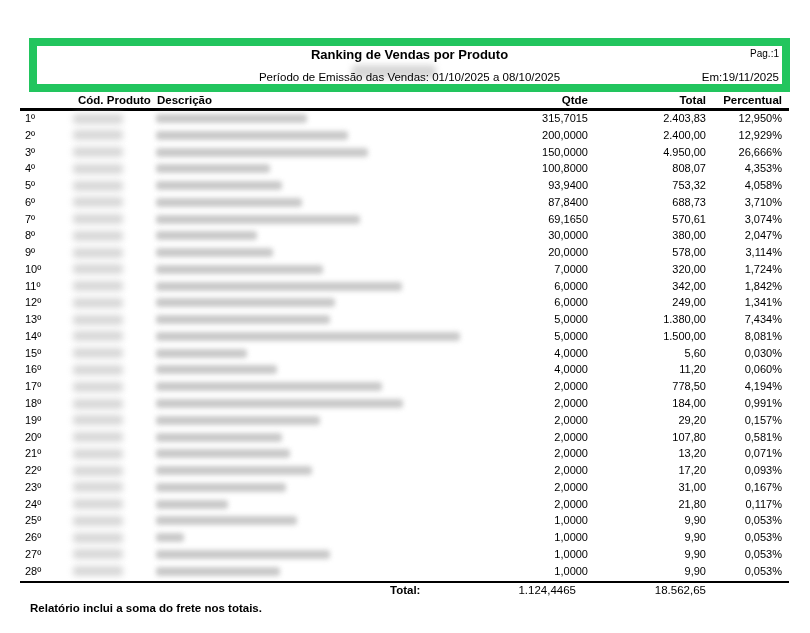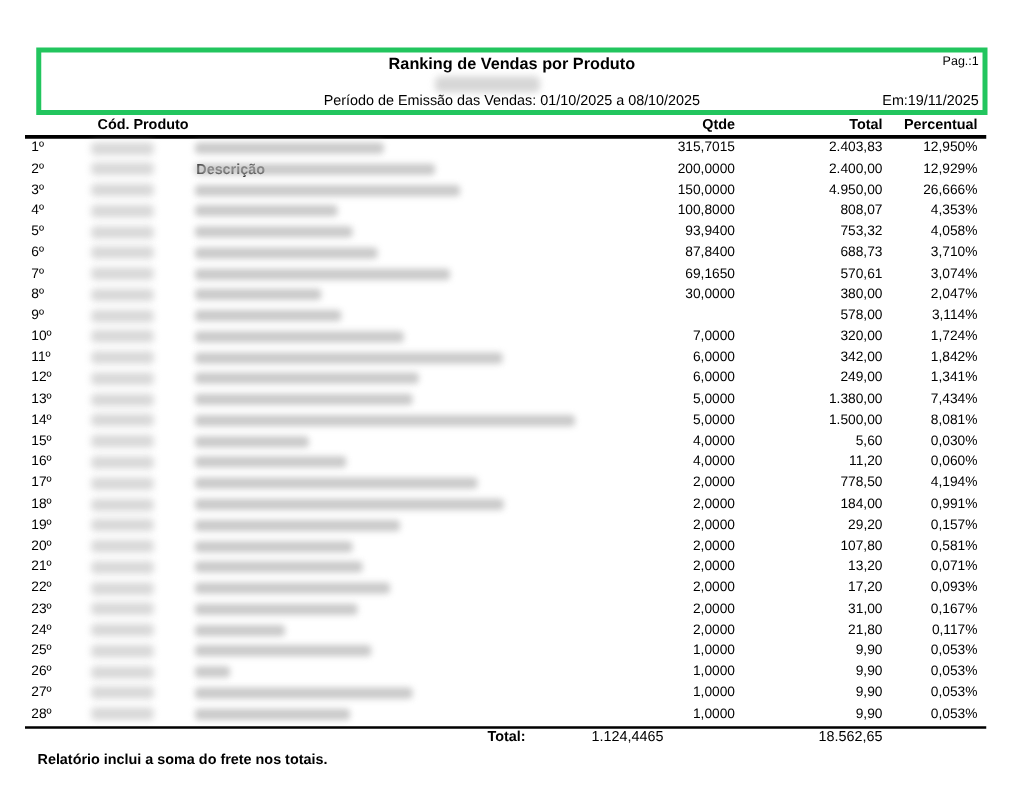--- a/index.html
+++ b/index.html
@@ -5,41 +5,41 @@
   * { margin:0; padding:0; box-sizing:border-box; }
   body {
     width:810px; height:633px; background:#ffffff; color:#000;
     font-family:"Liberation Sans", sans-serif;
   }
   .page { position:relative; width:810px; height:633px; background:#fff; overflow:hidden; }
 
   
   .header-box {
     position:absolute; left:29px; top:38px; width:761px; height:54px;
-    border:4px solid #22c55e; background:#fff;
+    border:8px solid #22c55e; background:#fff;
   }
   .report-title {
     position:absolute; top:1px; left:0; right:0; text-align:center;
     font-size:13px; font-weight:bold;
   }
   .page-label { position:absolute; top:2px; right:3px; font-size:10px; }
   .company-redacted {
     position:absolute; top:19px; left:315px; width:84px; height:13px;
     background:#c9c9c9; border-radius:4px; filter:blur(3px); opacity:.75;
   }
   .period-line {
     position:absolute; bottom:1px; left:0; right:0; text-align:center; font-size:11.5px;
   }
   .emitted-label { position:absolute; bottom:1px; right:3px; font-size:11.5px;margin-top:26px; }
 
   
   .col-headers { position:absolute; top:94px; left:0; width:810px; height:14px;
     font-size:11.5px; font-weight:bold; }
   .ch-code { position:absolute; left:78px; }
-  .ch-desc { position:absolute; left:157px;margin-top:36px; }
+  .ch-desc { position:absolute; left:157px; }
   .col-right { position:absolute; text-align:right; }
   .ch-qty   { left:400px; width:188px; }
   .ch-total { left:520px; width:186px; }
   .ch-pct   { left:630px; width:152px; }
 
   .thick-rule { position:absolute; left:20px; top:108px; width:769px; height:3px; background:#000; }
 
   
   .rows { position:absolute; left:0; top:111px; width:810px; }
   .row { position:relative; height:16.78px; font-size:11px; }
@@ -53,21 +53,21 @@
     background:#bcbcbc; border-radius:3px; filter:blur(2.5px); opacity:.8;
   }
   .cell-qty   { position:absolute; top:1px; left:400px; width:188px; text-align:right; }
   .cell-total { position:absolute; top:1px; left:520px; width:186px; text-align:right; }
   .cell-pct   { position:absolute; top:1px; left:630px; width:152px; text-align:right; }
 
   
   .total-rule { position:absolute; left:20px; top:581px; width:769px; height:2px; background:#000; }
   .total-row { position:absolute; left:0; top:584px; width:810px; height:15px; font-size:11.5px; }
   .total-label { position:absolute; left:390px; width:88px; text-align:left; font-weight:bold; }
-  .total-qty   { position:absolute; left:408px; width:188px; text-align:center; }
+  .total-qty   { position:absolute; left:388px; width:188px; text-align:right; }
   .total-value { position:absolute; left:520px; width:186px; text-align:right; }
 
   .footer-note { position:absolute; left:30px; top:602px; font-size:11.5px; font-weight:bold; }
 </style>
 </head>
 <body>
 
 <div class="page">
 
   <div class="header-box">
@@ -158,20 +158,21 @@
     <span class="desc-redacted" style="width: 101px;"></span>
     <span class="cell-qty">30,0000</span>
     <span class="cell-total">380,00</span>
     <span class="cell-pct">2,047%</span>
   </div>
 
   <div class="row">
     <span class="rank">9º</span>
     <span class="code-redacted"></span>
     <span class="desc-redacted" style="width: 117px;"></span>
+    <span class="cell-qty">20,0000</span>
     <span class="cell-total">578,00</span>
     <span class="cell-pct">3,114%</span>
   </div>
 
   <div class="row">
     <span class="rank">10º</span>
     <span class="code-redacted"></span>
     <span class="desc-redacted" style="width: 167px;"></span>
     <span class="cell-qty">7,0000</span>
     <span class="cell-total">320,00</span>

